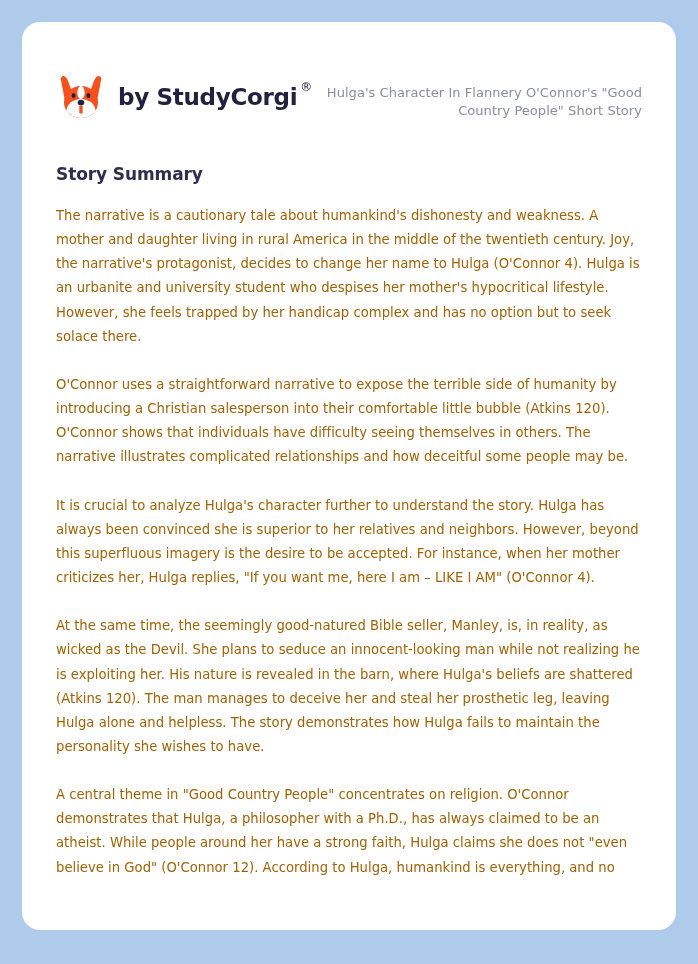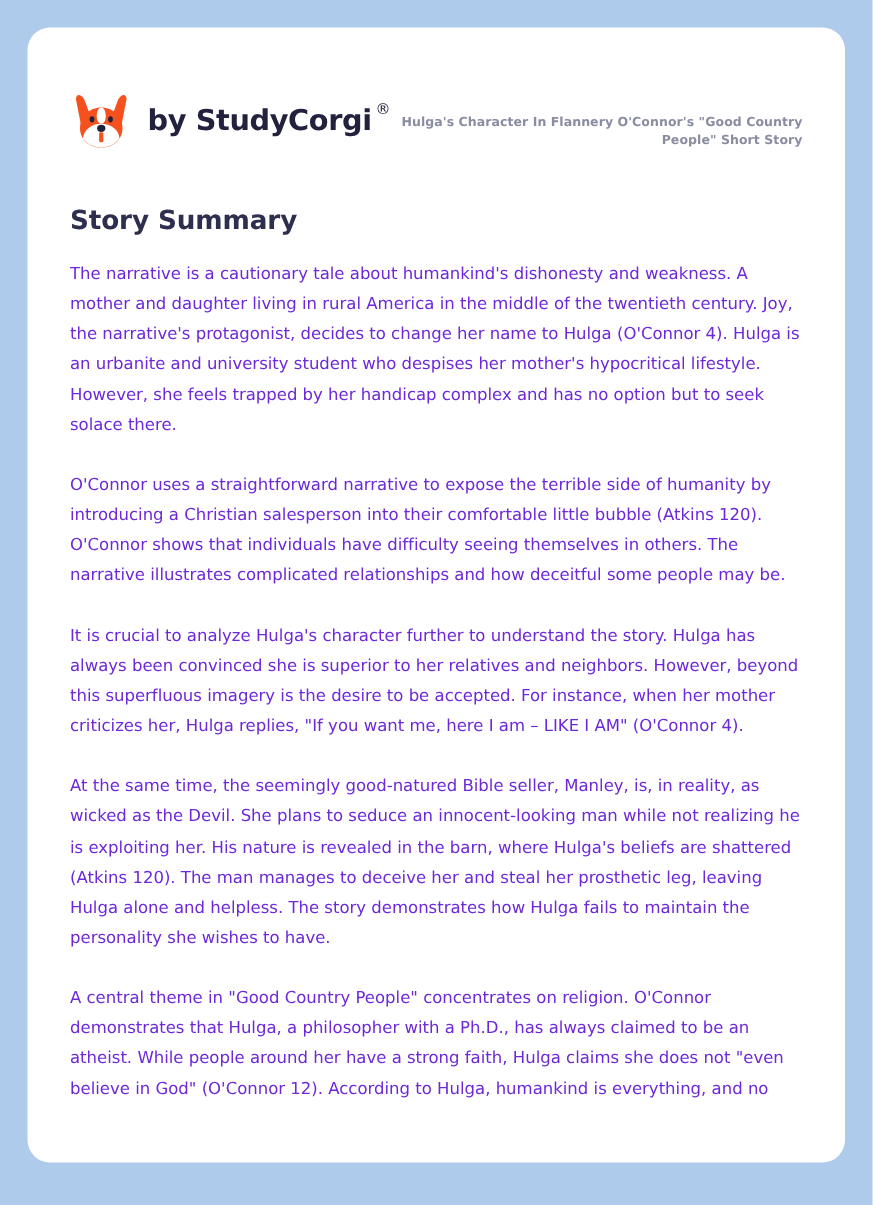--- a/index.html
+++ b/index.html
@@ -69,22 +69,22 @@
   }
 
   .header-meta {
     flex: 0 1 auto;
     text-align: right;
     max-width: 350px;
     padding-top: 4px;
   }
 
   .header-title {
-    font-size: 10px;
-    font-weight: bold;
+    font-size: 13px;
+    font-weight: normal;
     color: #8a8da1;
     line-height: 1.38;
     margin: 0 0 2px 0;
     letter-spacing: 0.05px;
   }
 
   .header-url {
     font-size: 10.5px;
     font-weight: normal;
     color: #9a9db0;
@@ -93,35 +93,35 @@
     word-break: break-word;
   }
 
   
   .doc-body {
     padding: 0 34px;
     margin-top: 42px;
   }
 
   .section-heading {
-    font-size: 21px;
+    font-size: 17px;
     font-weight: bold;
     color: #2e2e4f;
     margin: 16px 0 20px 0;
     letter-spacing: -0.1px;
   }
 
   .section-heading.subsequent {
     margin-top: 36px;
   }
 
   .para {
     font-size: 13.2px;
     line-height: 1.83;
-    color: #6d28d9;
+    color: #a16207;
     margin: 0 0 24px 0;
     letter-spacing: 0.01px;
   }
   .para:last-child { margin-bottom: 0; }
 </style>
 </head>
 <body>
 
 <div class="page-card">
 

